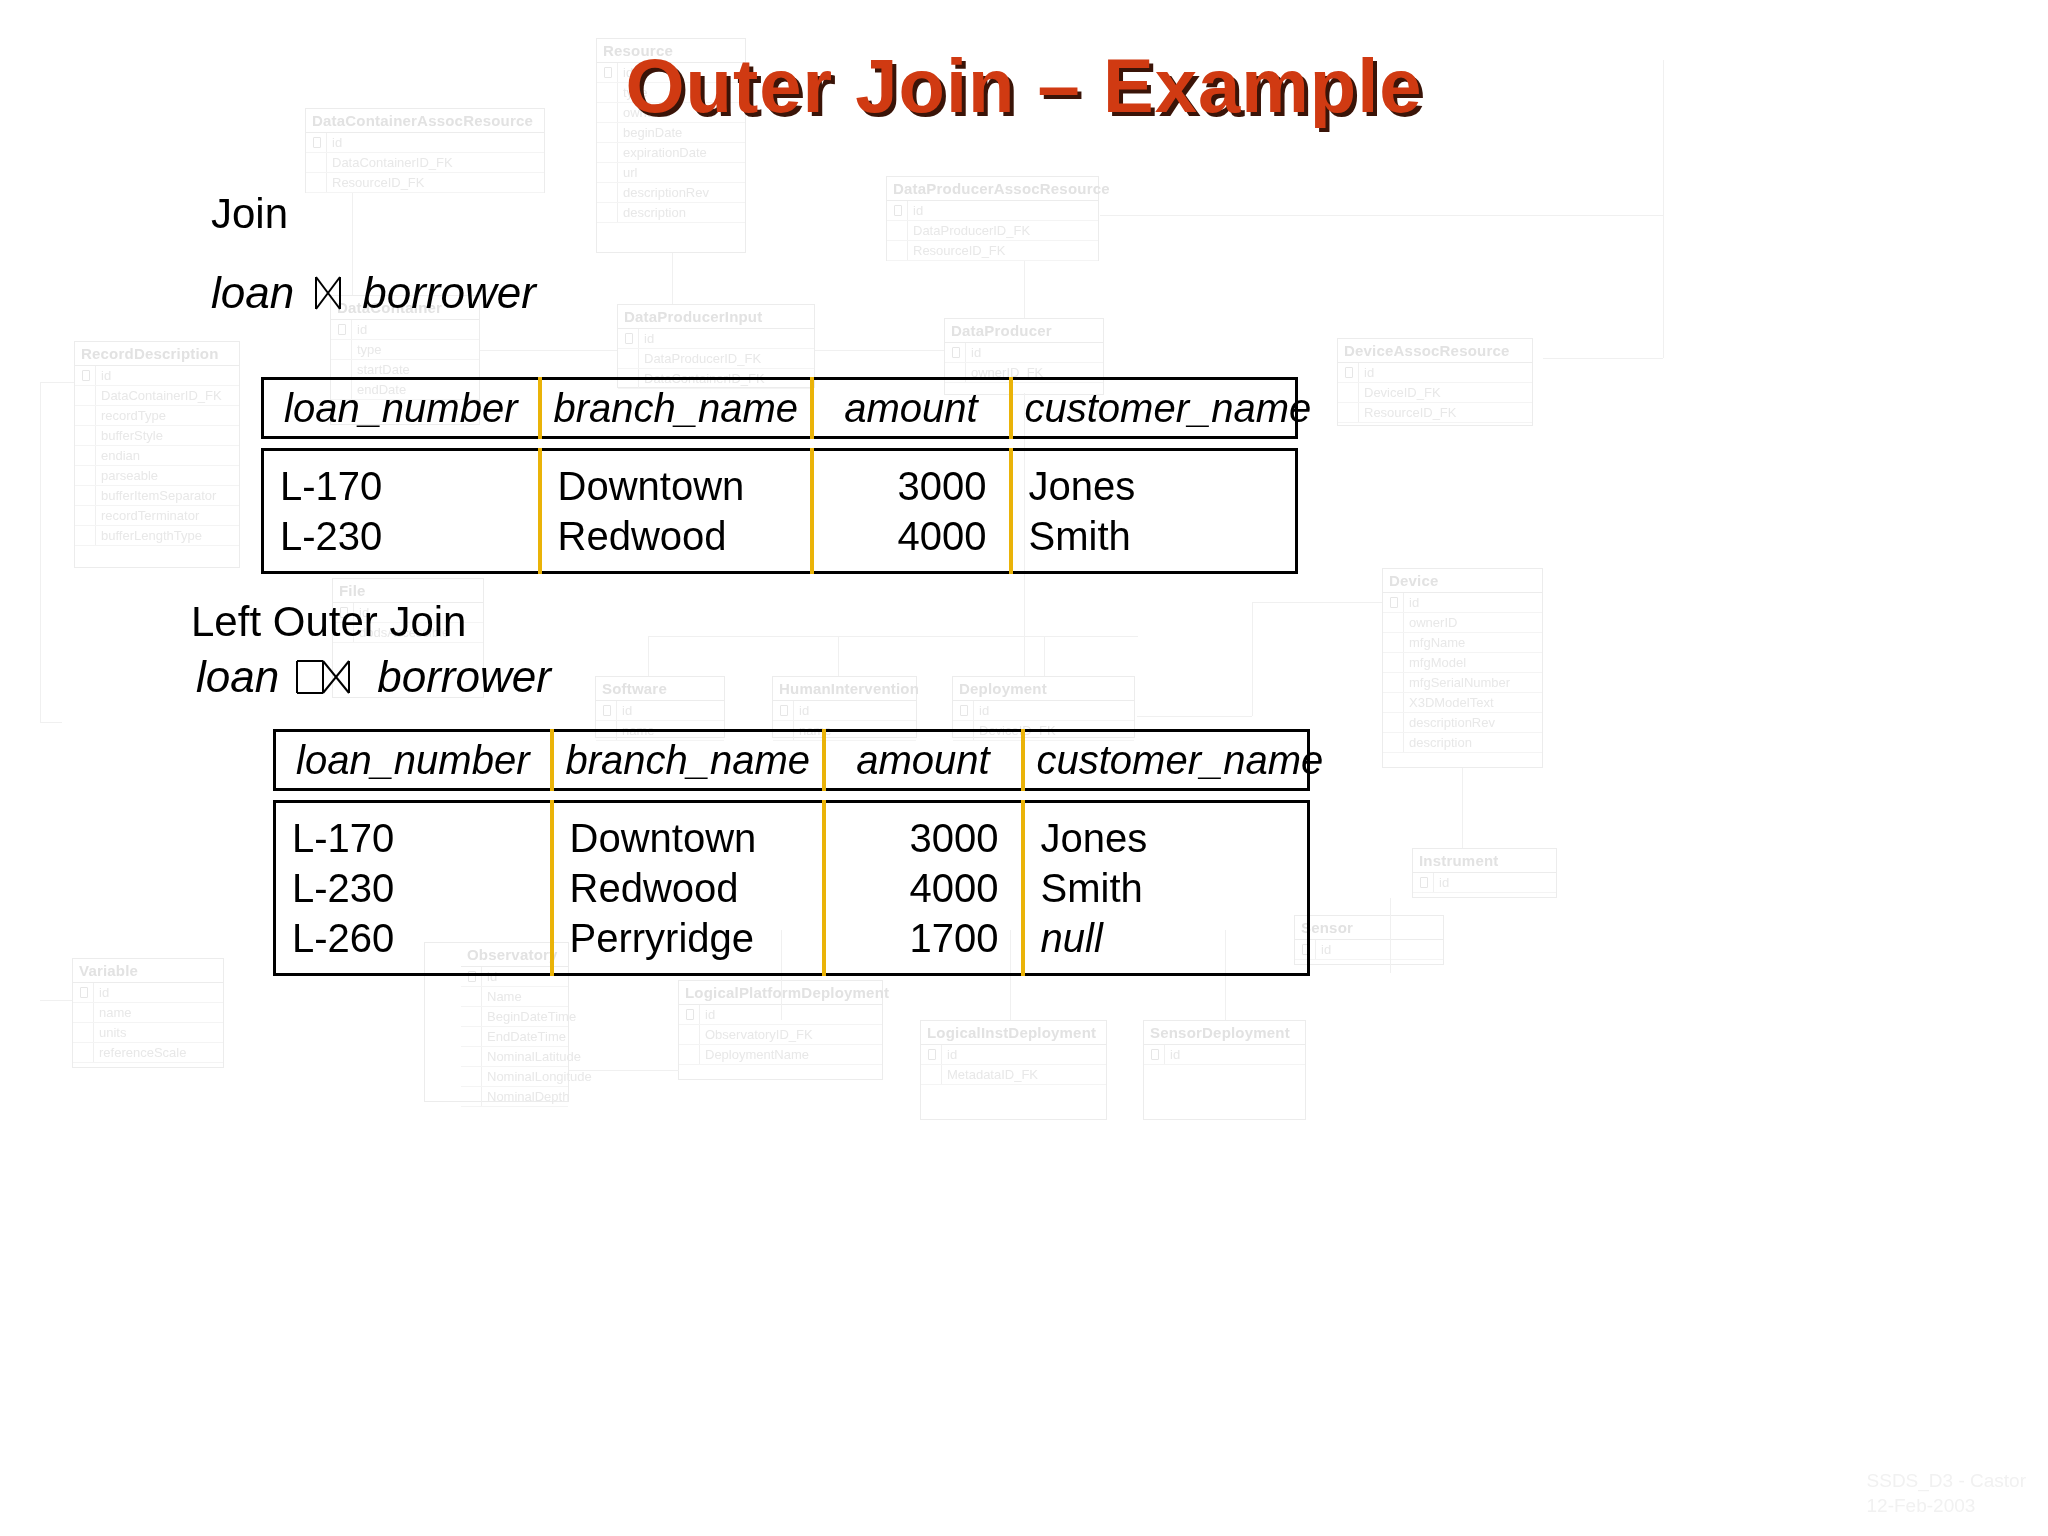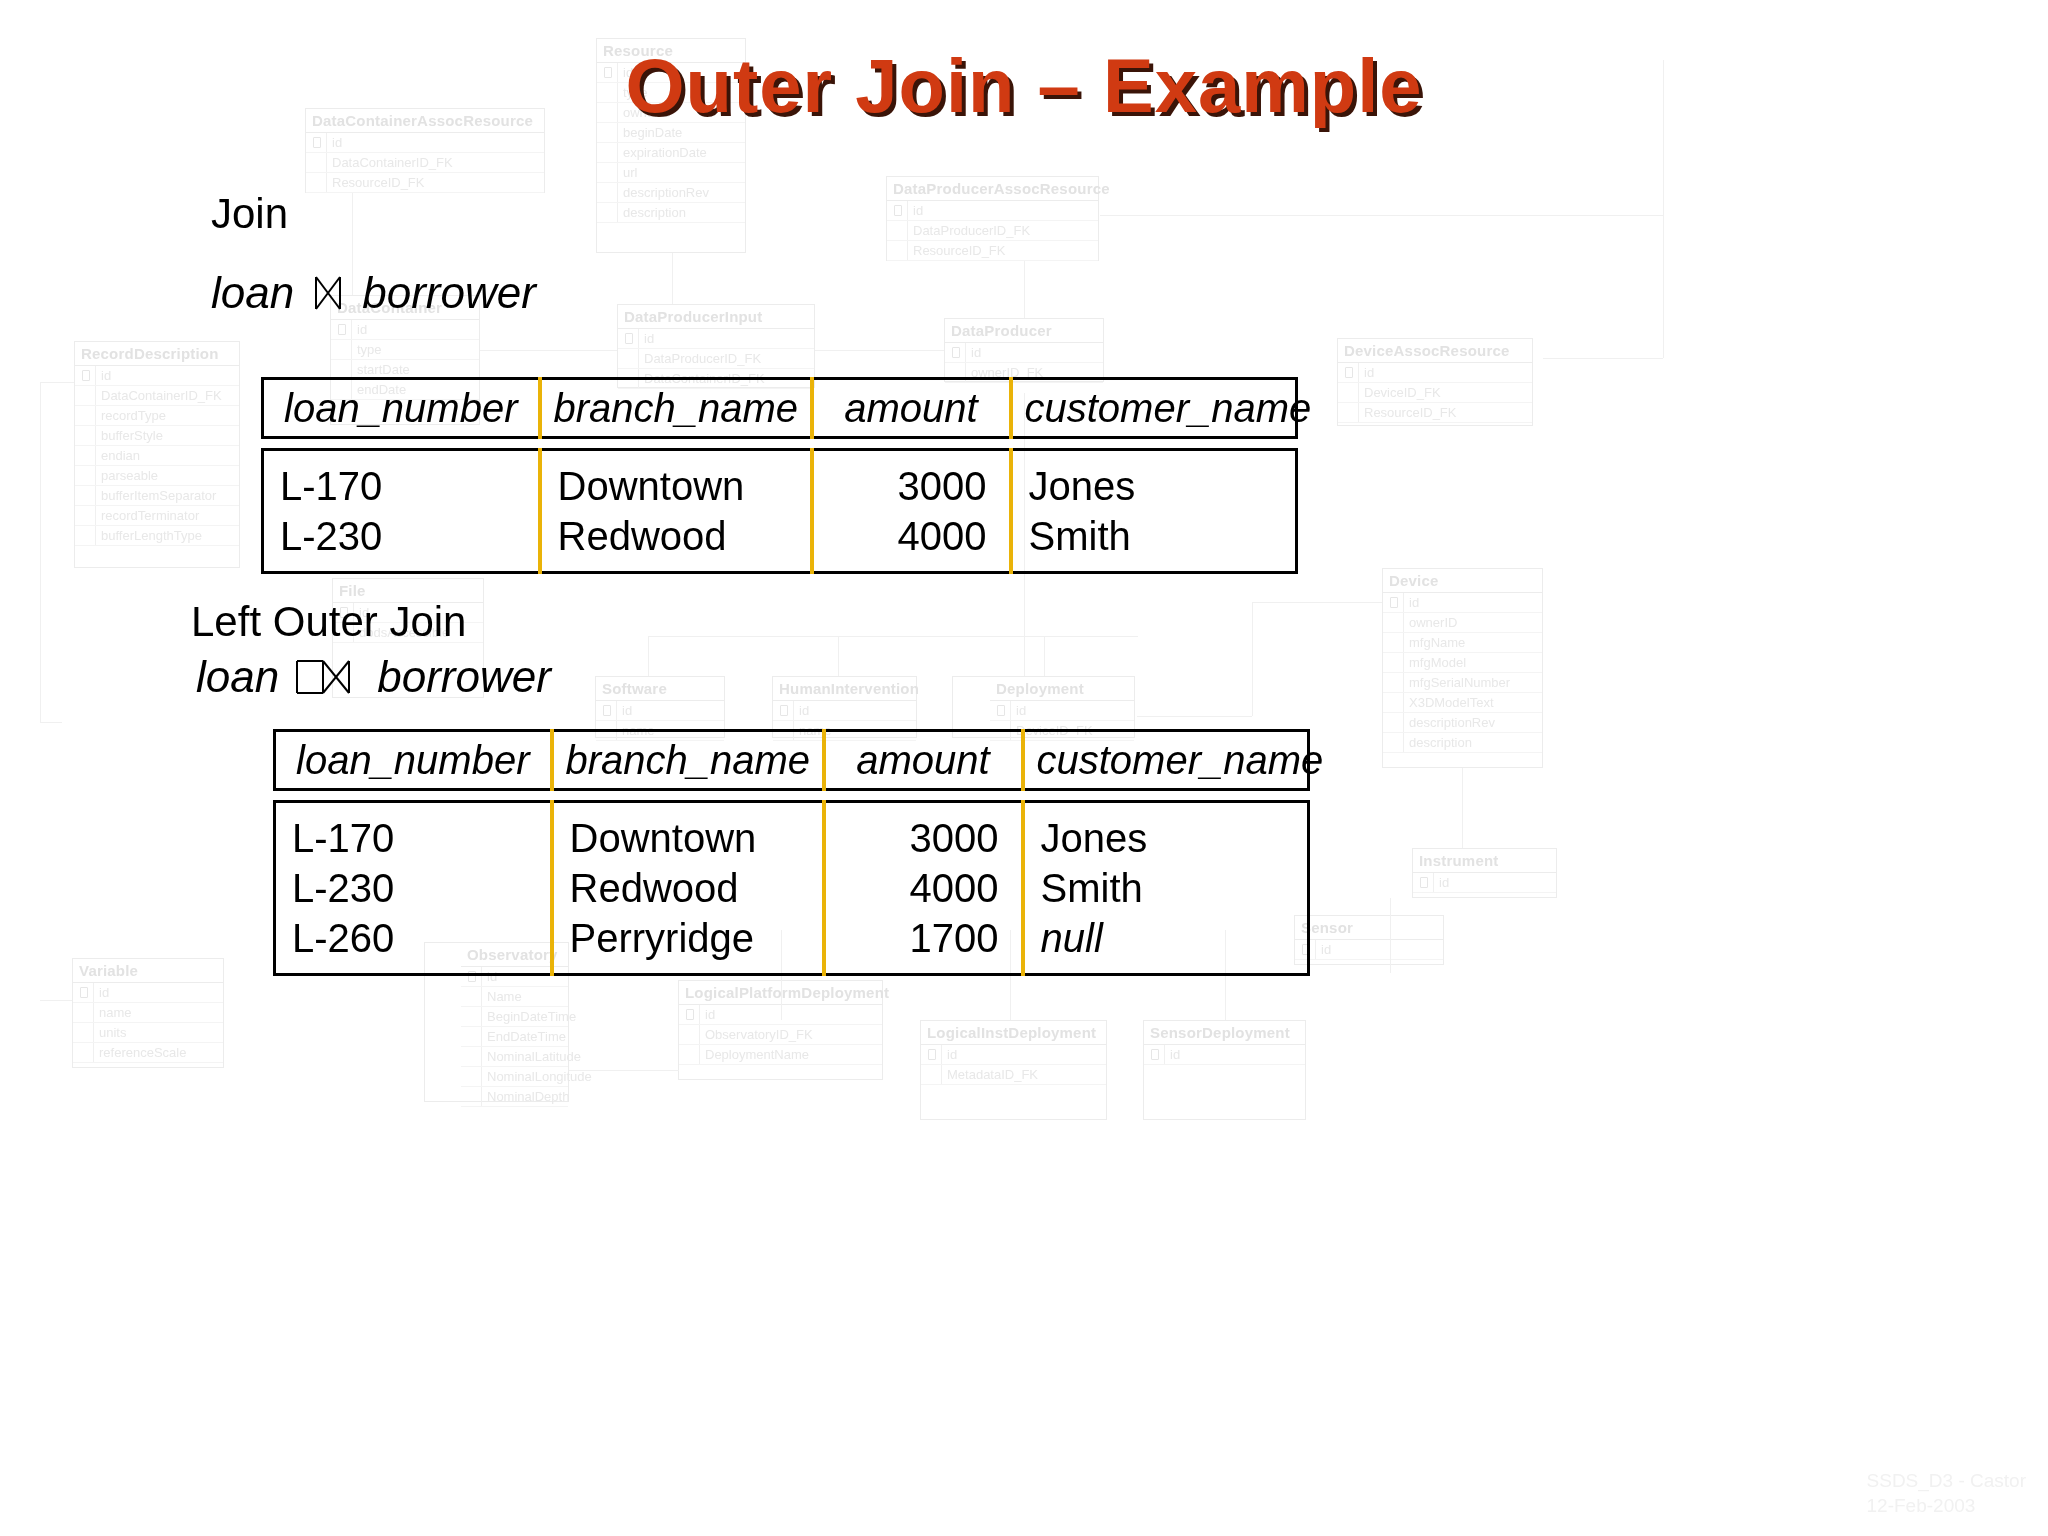--- a/index.html
+++ b/index.html
@@ -256,21 +256,21 @@
       </div>
     </div>
     <div class="er-entity" style="left: 617px; top: 304px; width: 198px; height: 84px;">
       <div class="er-title">DataProducerInput</div>
       <div class="er-attrs">
         <div class="er-attr pk">id</div>
         <div class="er-attr">DataProducerID_FK</div>
         <div class="er-attr">DataContainerID_FK</div>
       </div>
     </div>
-    <div class="er-entity" style="left: 944px; top: 318px; width: 160px; height: 64px;">
+    <div class="er-entity" style="left: 944px; top: 318px; width: 160px; height: 77px;">
       <div class="er-title">DataProducer</div>
       <div class="er-attrs">
         <div class="er-attr pk">id</div>
         <div class="er-attr">ownerID_FK</div>
       </div>
     </div>
     <div class="er-entity" style="left: 1382px; top: 568px; width: 161px; height: 200px;">
       <div class="er-title">Device</div>
       <div class="er-attrs">
         <div class="er-attr pk">id</div>
@@ -297,21 +297,21 @@
         <div class="er-attr">name</div>
       </div>
     </div>
     <div class="er-entity" style="left: 772px; top: 676px; width: 145px; height: 62px;">
       <div class="er-title">HumanIntervention</div>
       <div class="er-attrs">
         <div class="er-attr pk">id</div>
         <div class="er-attr">name</div>
       </div>
     </div>
-    <div class="er-entity" style="left: 952px; top: 676px; width: 183px; height: 62px; padding-left: 37px;">
+    <div class="er-entity" style="left: 952px; top: 676px; width: 183px; height: 62px;">
       <div class="er-title">Deployment</div>
       <div class="er-attrs">
         <div class="er-attr pk">id</div>
         <div class="er-attr">DeviceID_FK</div>
       </div>
     </div>
     <div class="er-entity" style="left: 1412px; top: 848px; width: 145px; height: 50px;">
       <div class="er-title">Instrument</div>
       <div class="er-attrs">
         <div class="er-attr pk">id</div>

